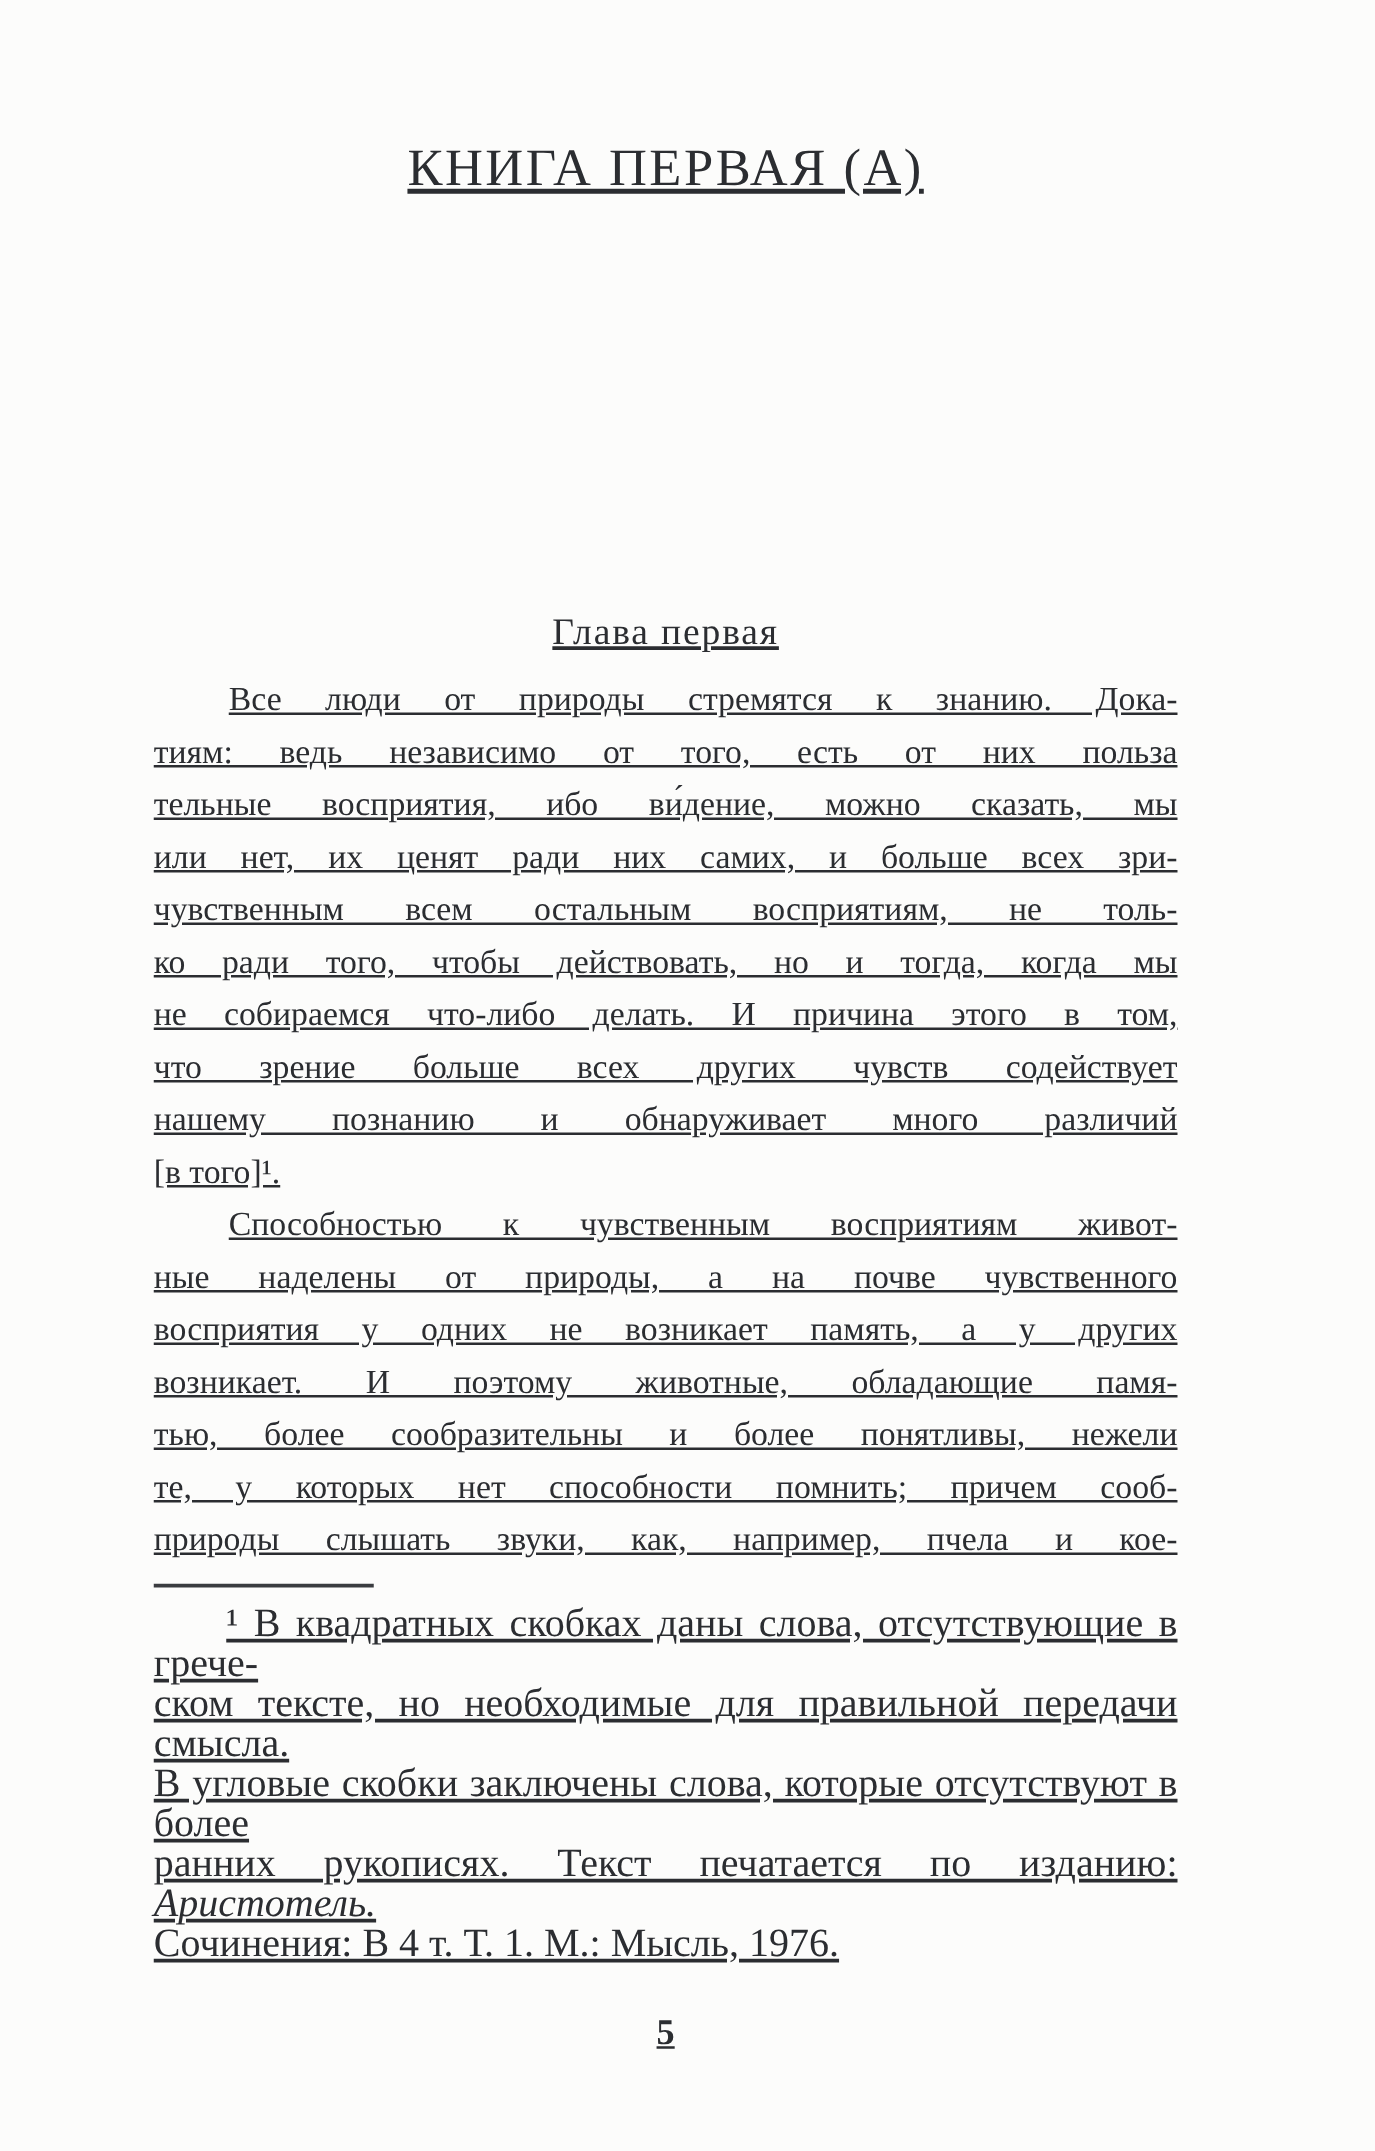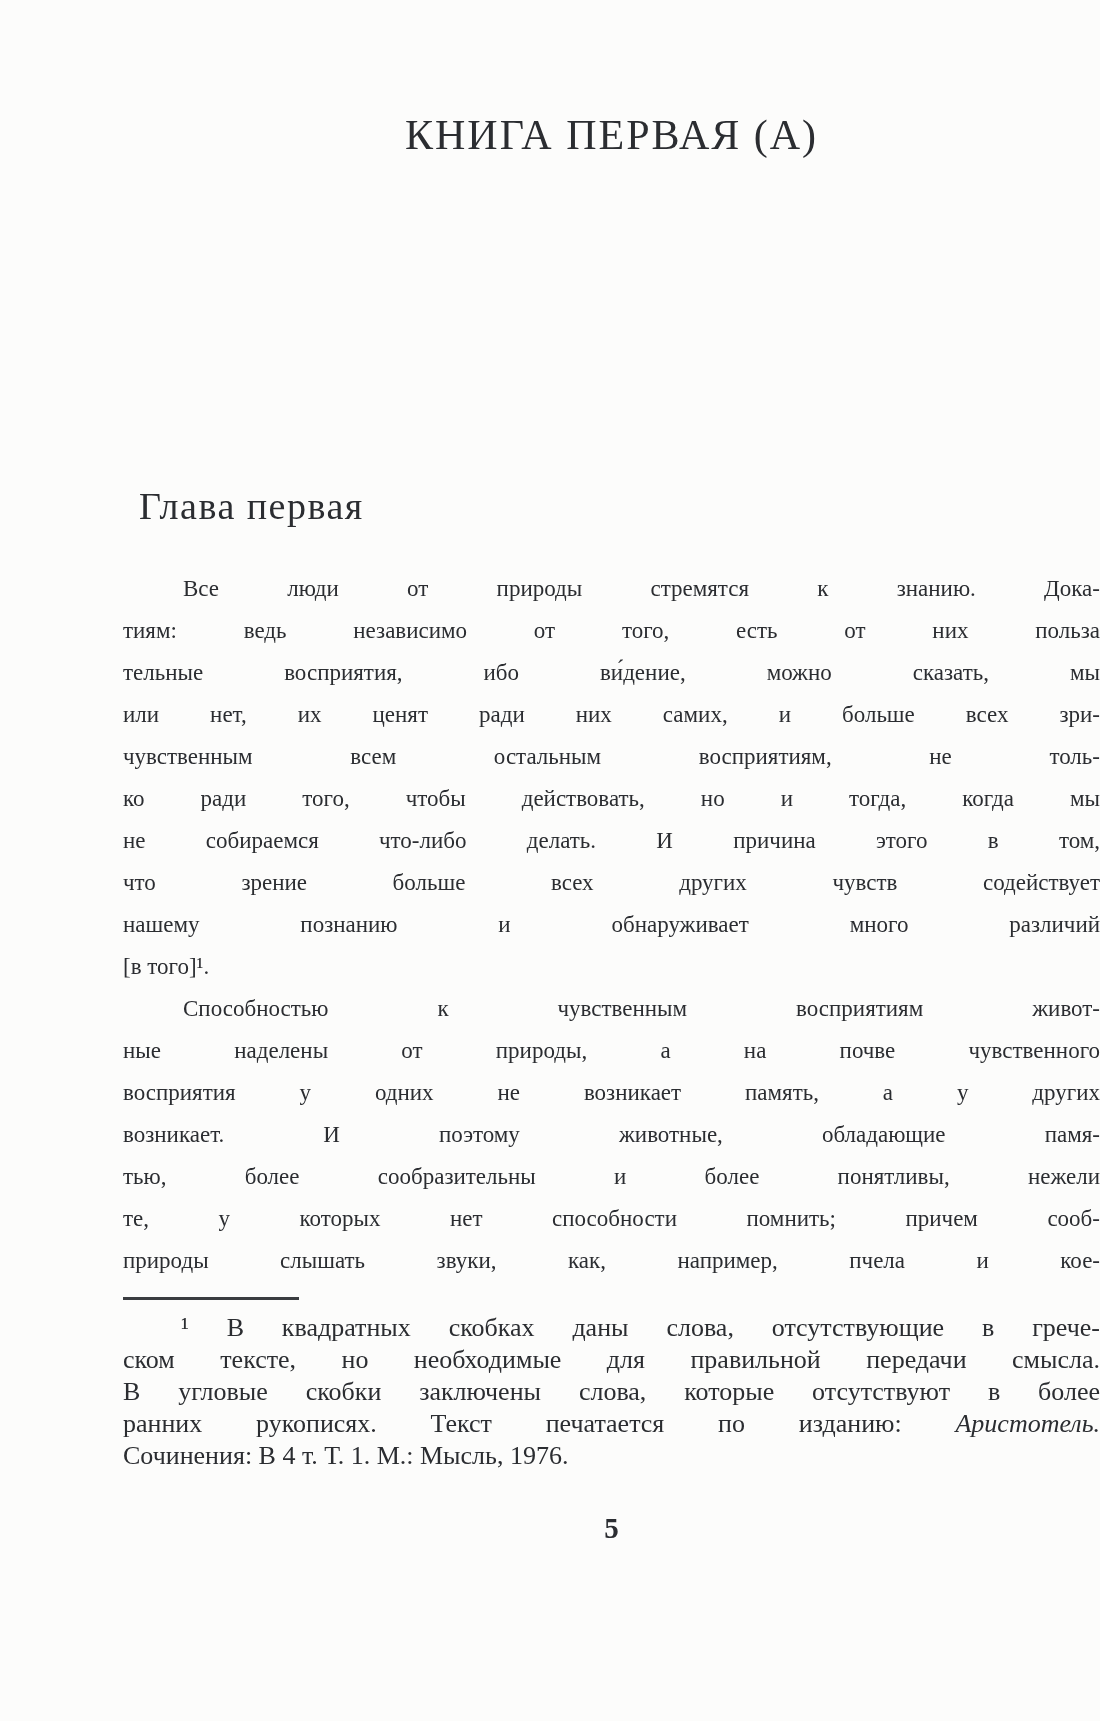--- a/index.html
+++ b/index.html
@@ -10,62 +10,65 @@
   body{width:1100px;}
   .page{
     position:relative;
     width:1100px;
     height:1721px;
     background:var(--paper);
     color:var(--ink);
     font-family:"Liberation Serif","DejaVu Serif",serif;
     box-sizing:border-box;
     padding-left:123px;
+    padding-right:158px;
     overflow:hidden;
+    text-decoration:underline;
   }
   .book-title{
     margin:0;
     padding-top:108px;
     font-size:42px;
     line-height:54px;
     font-weight:400;
     letter-spacing:2px;
     text-align:center;
     white-space:nowrap;
   }
   .chapter-heading{
-    margin:16px;
+    margin:0;
     margin-top:322px;
-    font-size:38px;
+    font-size:30px;
     line-height:44px;
     font-weight:400;
     letter-spacing:1.5px;
+    text-align:center;
   }
   .body-text{
-    margin-top:40px;
-    font-size:23px;
+    margin-top:10px;
+    font-size:27px;
   }
   .line{
     line-height:42px;
     text-align:justify;
     text-align-last:justify;
     white-space:normal;
   }
   .line.indent{text-indent:60px;}
   .line.no-justify{text-align-last:left;}
   .footnote-divider{
     margin-top:15px;
     width:176px;
     height:3px;
     background:#3a3c40;
     border:none;
   }
   .footnote{
     margin-top:12px;
-    font-size:26px;
+    font-size:32px;
   }
   .fn-line{
     line-height:32px;
     text-align:justify;
     text-align-last:justify;
   }
   .fn-line.indent{text-indent:58px;}
   .fn-line.no-justify{text-align-last:left;}
   .italic{font-style:italic;}
   .page-number{

